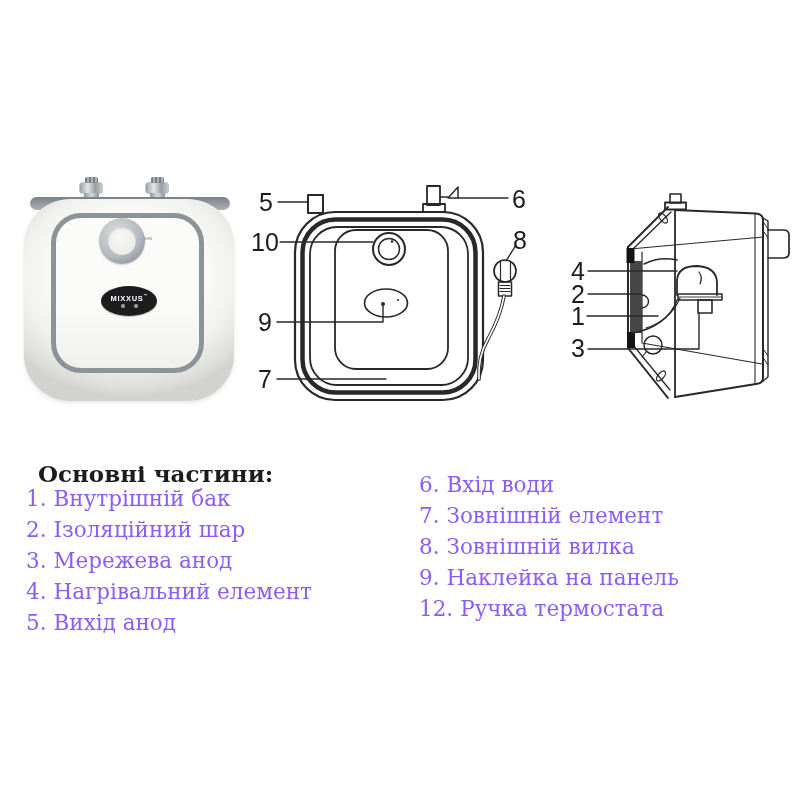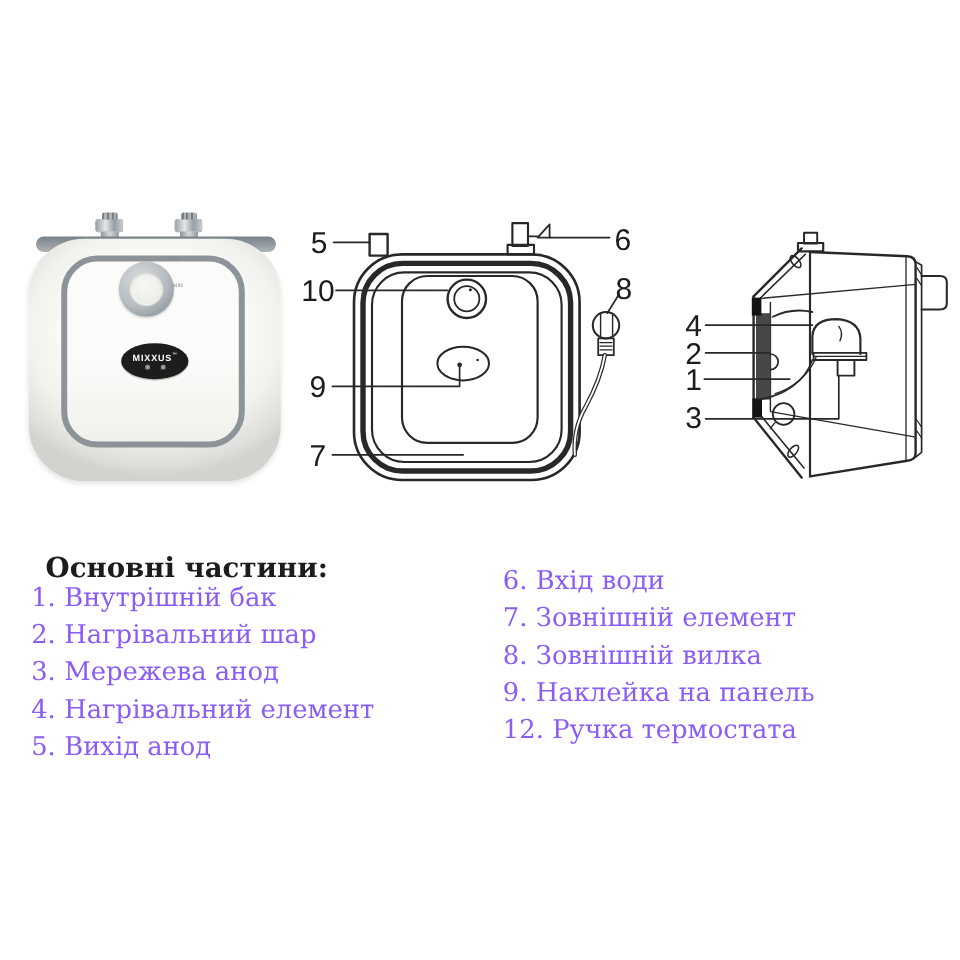--- a/index.html
+++ b/index.html
@@ -204,21 +204,21 @@
       <text x="11" y="118">2</text>
       <text x="11" y="140">1</text>
       <text x="11" y="172">3</text>
     </g>
   </svg>
 
   <h2 class="parts-heading">Основні частини:</h2>
 
   <ul class="col col-left">
     <li><span class="pn">1.</span><span>Внутрішній бак</span></li>
-    <li><span class="pn">2.</span><span>Нагрівальний шар</span></li>
+    <li><span class="pn">2.</span><span>Ізоляційний шар</span></li>
     <li><span class="pn">3.</span><span>Мережева анод</span></li>
     <li><span class="pn">4.</span><span>Нагрівальний елемент</span></li>
     <li><span class="pn">5.</span><span>Вихід анод</span></li>
   </ul>
 
   <ul class="col col-right">
     <li><span class="pn">6.</span><span>Вхід води</span></li>
     <li><span class="pn">7.</span><span>Зовнішній елемент</span></li>
     <li><span class="pn">8.</span><span>Зовнішній вилка</span></li>
     <li><span class="pn">9.</span><span>Наклейка на панель</span></li>

